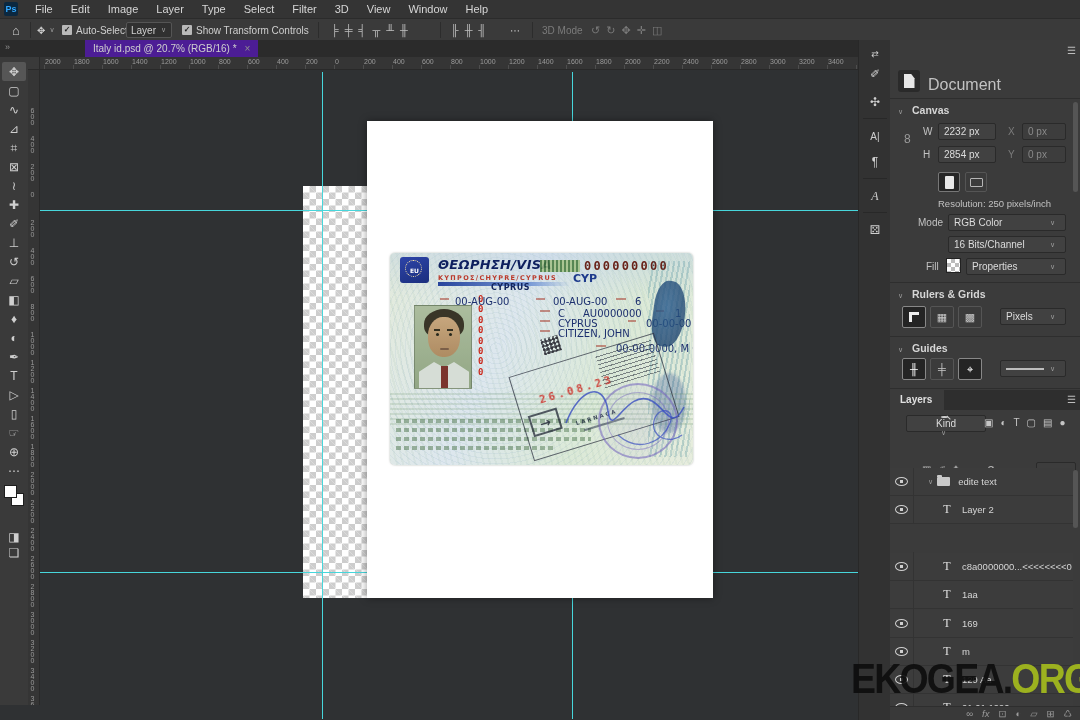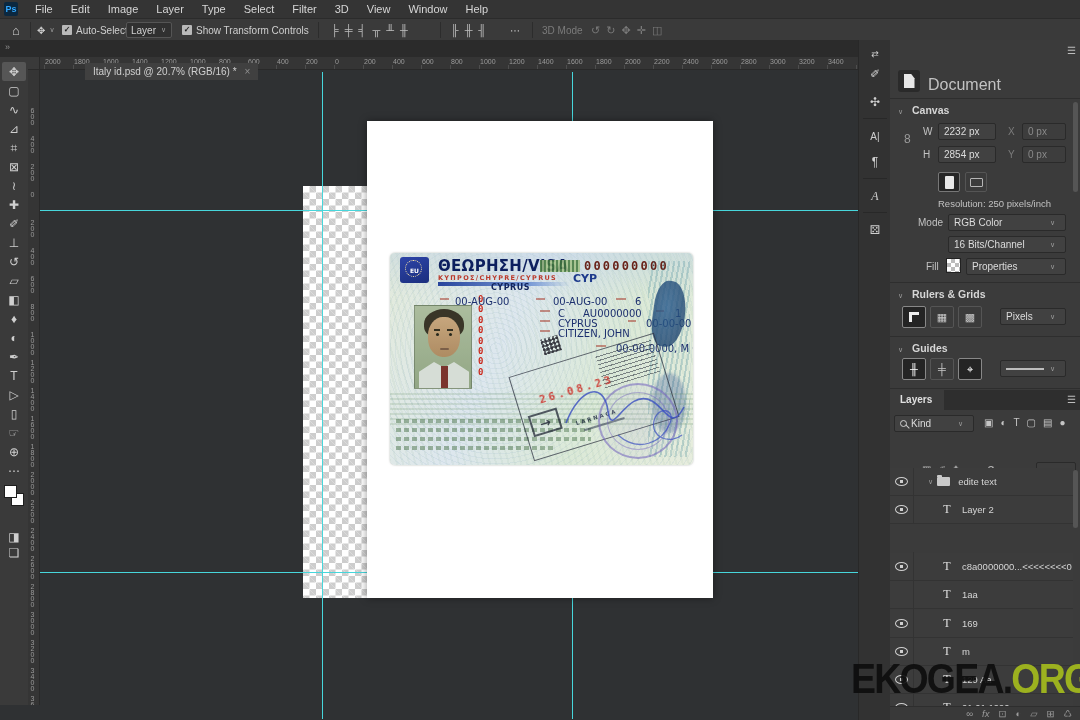--- a/index.html
+++ b/index.html
@@ -22,22 +22,22 @@
       text-align:center;margin-right:4px;font-weight:bold;}
   .dd{height:16px;background:#303030;border:1px solid #555;border-radius:2px;display:flex;align-items:center;
       padding:0 4px;font-size:10px;color:#d0d0d0;}
   .dd .chev{margin-left:5px;font-size:7px;color:#9a9a9a;}
   .icon-btn{font-size:11px;color:#bdbdbd;margin:0 3px;}
   .grayed{color:#7b7b7b !important;}
 
   
   #tabbar{position:absolute;left:0;top:40px;width:858px;height:17px;background:#2b2b2b;z-index:18;}
   #tab-collapse{position:absolute;left:5px;top:2px;font-size:9px;color:#8f8f8f;}
-  #doc-tab{position:absolute;left:85px;top:0;height:17px;background:#404040;display:flex;align-items:center;
-           padding:0 8px;font-size:10px;color:#cfcfcf;margin-top:23px;}
+  #doc-tab{position:absolute;left:85px;top:0;height:17px;background:#4c1d95;display:flex;align-items:center;
+           padding:0 8px;font-size:10px;color:#cfcfcf;}
   #doc-tab .close{margin-left:8px;color:#8f8f8f;font-size:10px;}
 
   
   #toolbar{position:absolute;left:0;top:57px;width:28px;height:648px;background:#3a3a3a;z-index:18;}
   .tool{position:absolute;left:0;width:28px;height:19px;display:flex;align-items:center;justify-content:center;
         font-size:12px;color:#cfcfcf;}
   .tool.sel{background:#565656;border-radius:2px;left:2px;width:24px;}
   #swatches{position:absolute;left:4px;top:428px;width:22px;height:24px;}
   #fg-swatch{position:absolute;left:0;top:0;width:13px;height:13px;background:#fff;border:1px solid #1e1e1e;z-index:2;}
   #bg-swatch{position:absolute;left:7px;top:8px;width:13px;height:13px;background:#fff;border:1px solid #1e1e1e;}
@@ -71,21 +71,21 @@
   #visa{position:absolute;left:23px;top:132px;width:303px;height:212px;border-radius:5px;overflow:hidden;
         background:linear-gradient(115deg,#e3ebdb,#dde7ee 38%,#dbe9d7 68%,#e7edde);
         box-shadow:0 0 2px rgba(90,100,90,.5);font-family:"DejaVu Sans",sans-serif;}
   #visa .tex1{position:absolute;inset:0;background:repeating-linear-gradient(75deg,rgba(100,150,120,.07) 0 2px,transparent 2px 6px);}
   #visa .tex2{position:absolute;inset:0;background:repeating-radial-gradient(circle at 35% 45%,rgba(110,150,185,.10) 0 1px,transparent 1px 5px);}
   #visa .topband{position:absolute;left:0;top:0;width:303px;height:44px;background:linear-gradient(180deg,rgba(185,205,228,.4),rgba(185,205,228,0));}
   #eu-emblem{position:absolute;left:10px;top:4px;width:29px;height:26px;background:linear-gradient(160deg,#2d44a8,#1b2f7e);
              border-radius:3px;display:flex;align-items:center;justify-content:center;}
   #eu-emblem .ring{position:absolute;left:5px;top:3px;width:17px;height:17px;border:1px dotted #ffe9a8;border-radius:50%;}
   #eu-emblem .eu{font-size:6px;font-weight:bold;color:#fff;}
-  #visa-title{position:absolute;left:48px;top:4px;font-size:15px;font-weight:bold;color:#0d1f5e;letter-spacing:.3px;}
+  #visa-title{position:absolute;left:48px;top:4px;font-size:13px;font-weight:bold;color:#0d1f5e;letter-spacing:.3px;font-style:italic;}
   #visa-greenblock{position:absolute;left:150px;top:7px;width:40px;height:12px;
                    background:repeating-linear-gradient(90deg,#43783a 0 2px,#a3c184 2px 4px);opacity:.85;}
   #visa-number{position:absolute;left:194px;top:6px;font-family:"DejaVu Sans Mono",monospace;font-size:12px;font-weight:bold;
                color:#69231a;letter-spacing:2.2px;}
   #visa-countryline{position:absolute;left:48px;top:21px;font-size:6.5px;font-weight:bold;color:#bb3a2c;letter-spacing:1.3px;}
   #visa-cyp{position:absolute;left:183px;top:19px;font-size:11px;font-weight:bold;color:#1d3a8c;}
   #visa-bluebar{position:absolute;left:48px;top:29px;width:132px;height:3.5px;
                 background:linear-gradient(90deg,#27449c,#7a9bd6 70%,rgba(122,155,214,0));}
   #visa-hcountry{position:absolute;left:101px;top:30px;font-size:8px;font-weight:bold;color:#12245c;letter-spacing:.5px;}
   .vrow{position:absolute;font-size:10px;font-weight:normal;color:#1c2f6e;white-space:nowrap;}
@@ -557,21 +557,21 @@
     <div class="pdiv" style="top:348px;"></div>
     <span class="abs chev7" style="left:8px;top:358px;">∨</span>
     <span class="abs sect" style="left:22px;top:354px;">Quick Actions</span>
     <div id="prop-scroll"></div>
 
     <div id="layers-tabbar">
       <div id="layers-tab">Layers</div>
       <span id="layers-menu">☰</span>
     </div>
     <div id="filter-row">
-      <div class="field" style="left:4px;top:3px;width:80px;">
+      <div class="field" style="left:16px;top:3px;width:80px;flex-direction:column;">
         <span class="mag"></span>
         <span style="flex:1;">Kind</span>
           <span class="chev7">∨</span>
       </div>
       <div id="filter-icons" style="position:absolute;left:94px;top:5px;display:flex;gap:7px;">
           <div style="font-size: 10px; color: rgb(197, 197, 197);">▣</div>
           <div style="font-size: 10px; color: rgb(197, 197, 197);">◐</div>
           <div style="font-size: 10px; color: rgb(197, 197, 197);">T</div>
           <div style="font-size: 10px; color: rgb(197, 197, 197);">▢</div>
           <div style="font-size: 10px; color: rgb(197, 197, 197);">▤</div>

